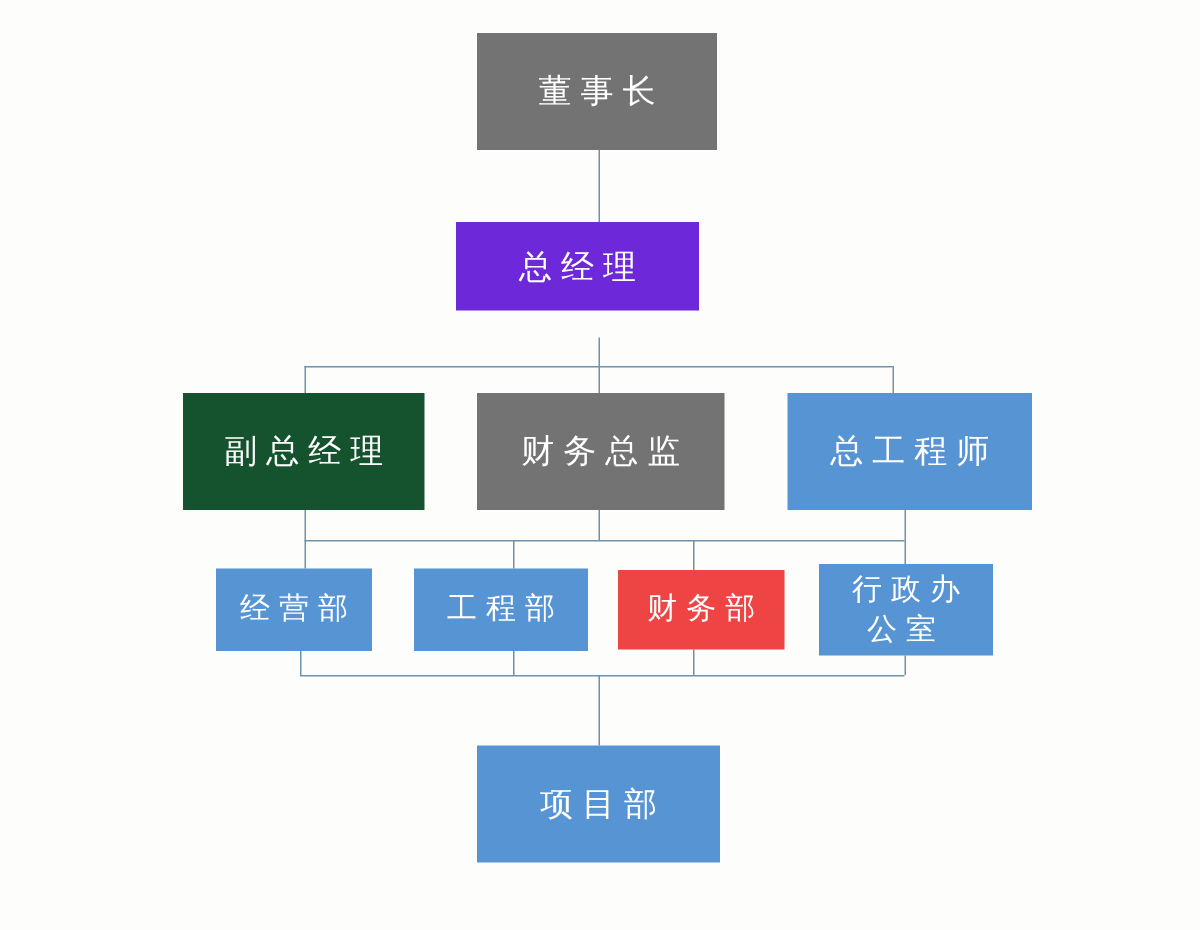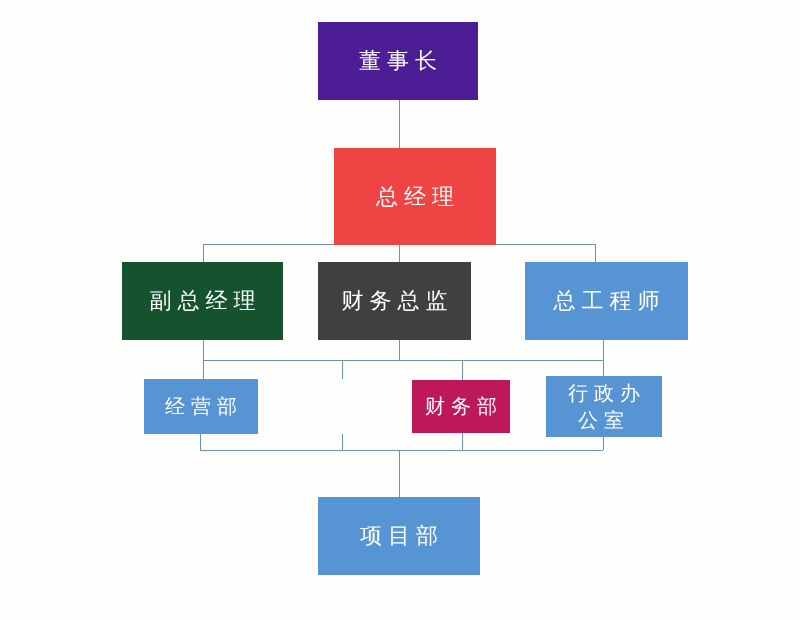--- a/index.html
+++ b/index.html
@@ -48,23 +48,24 @@
     <div class="connector v" style="left: 603px; top: 340px; background: rgb(110, 146, 169); height: 36px;"></div>
     <div class="connector h" style="left: 203px; top: 360px; background: rgb(110, 146, 169); width: 400px;"></div>
     <div class="connector v" style="left: 342px; top: 360px; background: rgb(110, 146, 169); height: 19px;"></div>
     <div class="connector v" style="left: 462px; top: 360px; background: rgb(110, 146, 169); height: 20px;"></div>
     <div class="connector v" style="left: 200px; top: 434px; background: rgb(110, 146, 169); height: 16px;"></div>
     <div class="connector v" style="left: 342px; top: 434px; background: rgb(110, 146, 169); height: 16px;"></div>
     <div class="connector v" style="left: 462px; top: 433px; background: rgb(110, 146, 169); height: 17px;"></div>
     <div class="connector v" style="left: 603px; top: 437px; background: rgb(110, 146, 169); height: 13px;"></div>
     <div class="connector h" style="left: 200px; top: 450px; background: rgb(110, 146, 169); width: 403px;"></div>
     <div class="connector v" style="left: 399px; top: 450px; background: rgb(110, 146, 169); height: 47px;"></div>
-    <div class="node" style="left: 318px; top: 22px; width: 160px; height: 78px; font-size: 22px; background: #4c1d95; color: rgb(255, 255, 255);">董事长</div>
-    <div class="node" style="left: 334px; top: 148px; width: 162px; height: 97px; font-size: 22px; background: #ef4444; color: rgb(255, 255, 255);">总经理</div>
+    <div class="node" style="left: 318px; top: 22px; width: 160px; height: 78px; font-size: 22px; background: #737373; color: rgb(255, 255, 255);">董事长</div>
+    <div class="node" style="left: 304px; top: 148px; width: 162px; height: 59px; font-size: 22px; background: #6d28d9; color: rgb(255, 255, 255);">总经理</div>
     <div class="node" style="left: 122px; top: 262px; width: 161px; height: 78px; font-size: 22px; background: #14532d; color: rgb(255, 255, 255);">副总经理</div>
-    <div class="node" style="left: 318px; top: 262px; width: 153px; height: 78px; font-size: 22px; background: #404040; color: rgb(255, 255, 255);">财务总监</div>
+    <div class="node" style="left: 318px; top: 262px; width: 165px; height: 78px; font-size: 22px; background: #737373; color: rgb(255, 255, 255);">财务总监</div>
     <div class="node" style="left: 514px; top: 262px; width: 163px; height: 78px; font-size: 22px; background: rgb(87, 148, 211); color: rgb(255, 255, 255); margin-left: 11px;">总工程师</div>
-    <div class="node" style="left: 144px; top: 379px; width: 114px; height: 55px; font-size: 20px; background: rgb(87, 148, 211); color: rgb(255, 255, 255);">经营部</div>
-    <div class="node" style="left: 412px; top: 380px; width: 98px; height: 53px; font-size: 20px; background: #be185d; color: rgb(255, 255, 255);">财务部</div>
+    <div class="node" style="left: 144px; top: 379px; width: 104px; height: 55px; font-size: 20px; background: rgb(87, 148, 211); color: rgb(255, 255, 255);">经营部</div>
+    <div class="node" style="left: 276px; top: 379px; width: 116px; height: 55px; font-size: 20px; background: rgb(87, 148, 211); color: rgb(255, 255, 255);">工程部</div>
+    <div class="node" style="left: 412px; top: 380px; width: 111px; height: 53px; font-size: 20px; background: #ef4444; color: rgb(255, 255, 255);">财务部</div>
     <div class="node" style="left: 546px; top: 376px; width: 116px; height: 61px; font-size: 20px; background: rgb(87, 148, 211); color: rgb(255, 255, 255);">行政办
 公室</div>
     <div class="node" style="left: 318px; top: 497px; width: 162px; height: 78px; font-size: 22px; background: rgb(87, 148, 211); color: rgb(255, 255, 255);">项目部</div>
   </div>
 
 </body></html>

